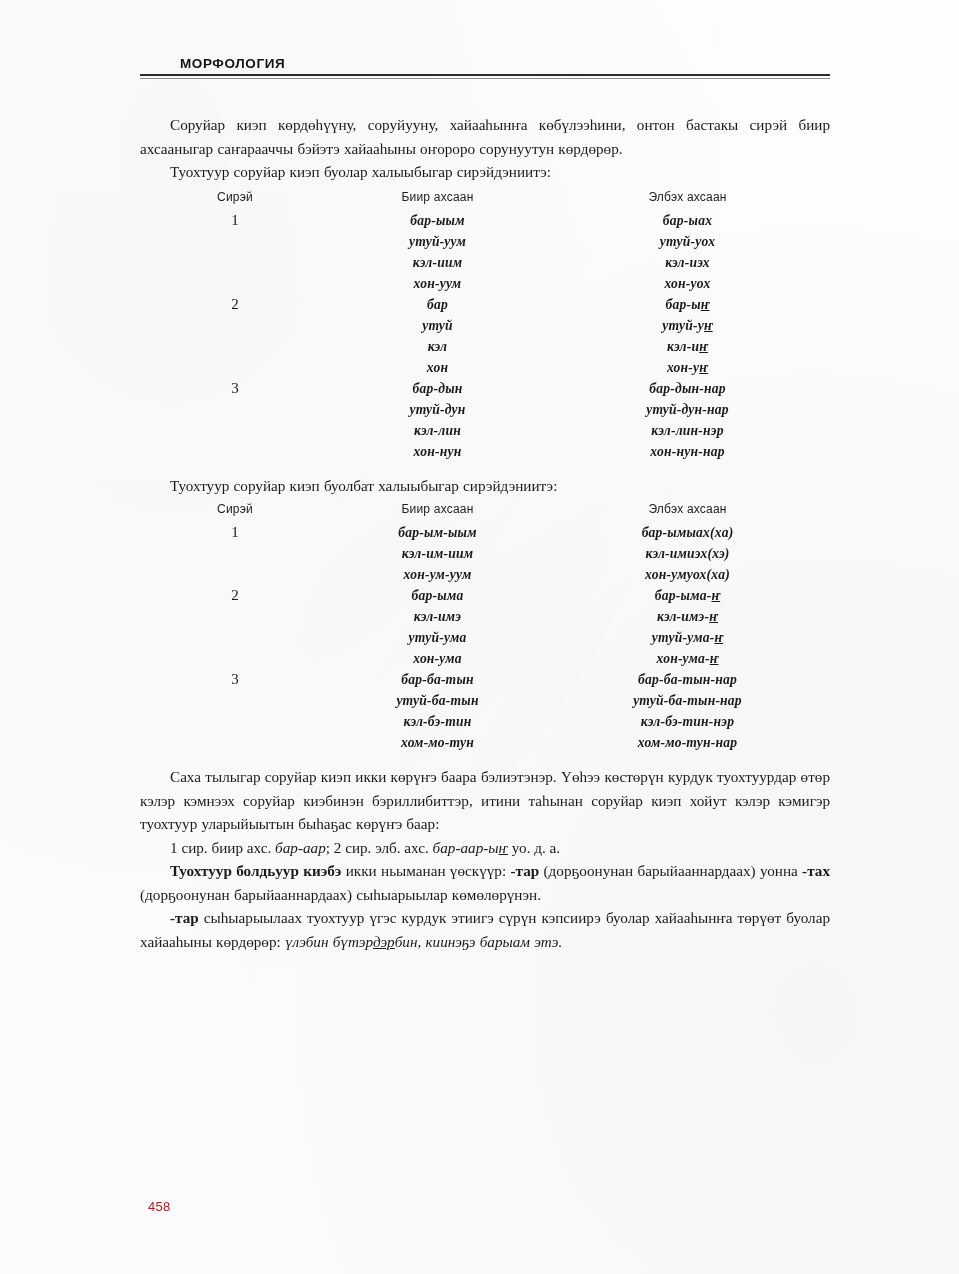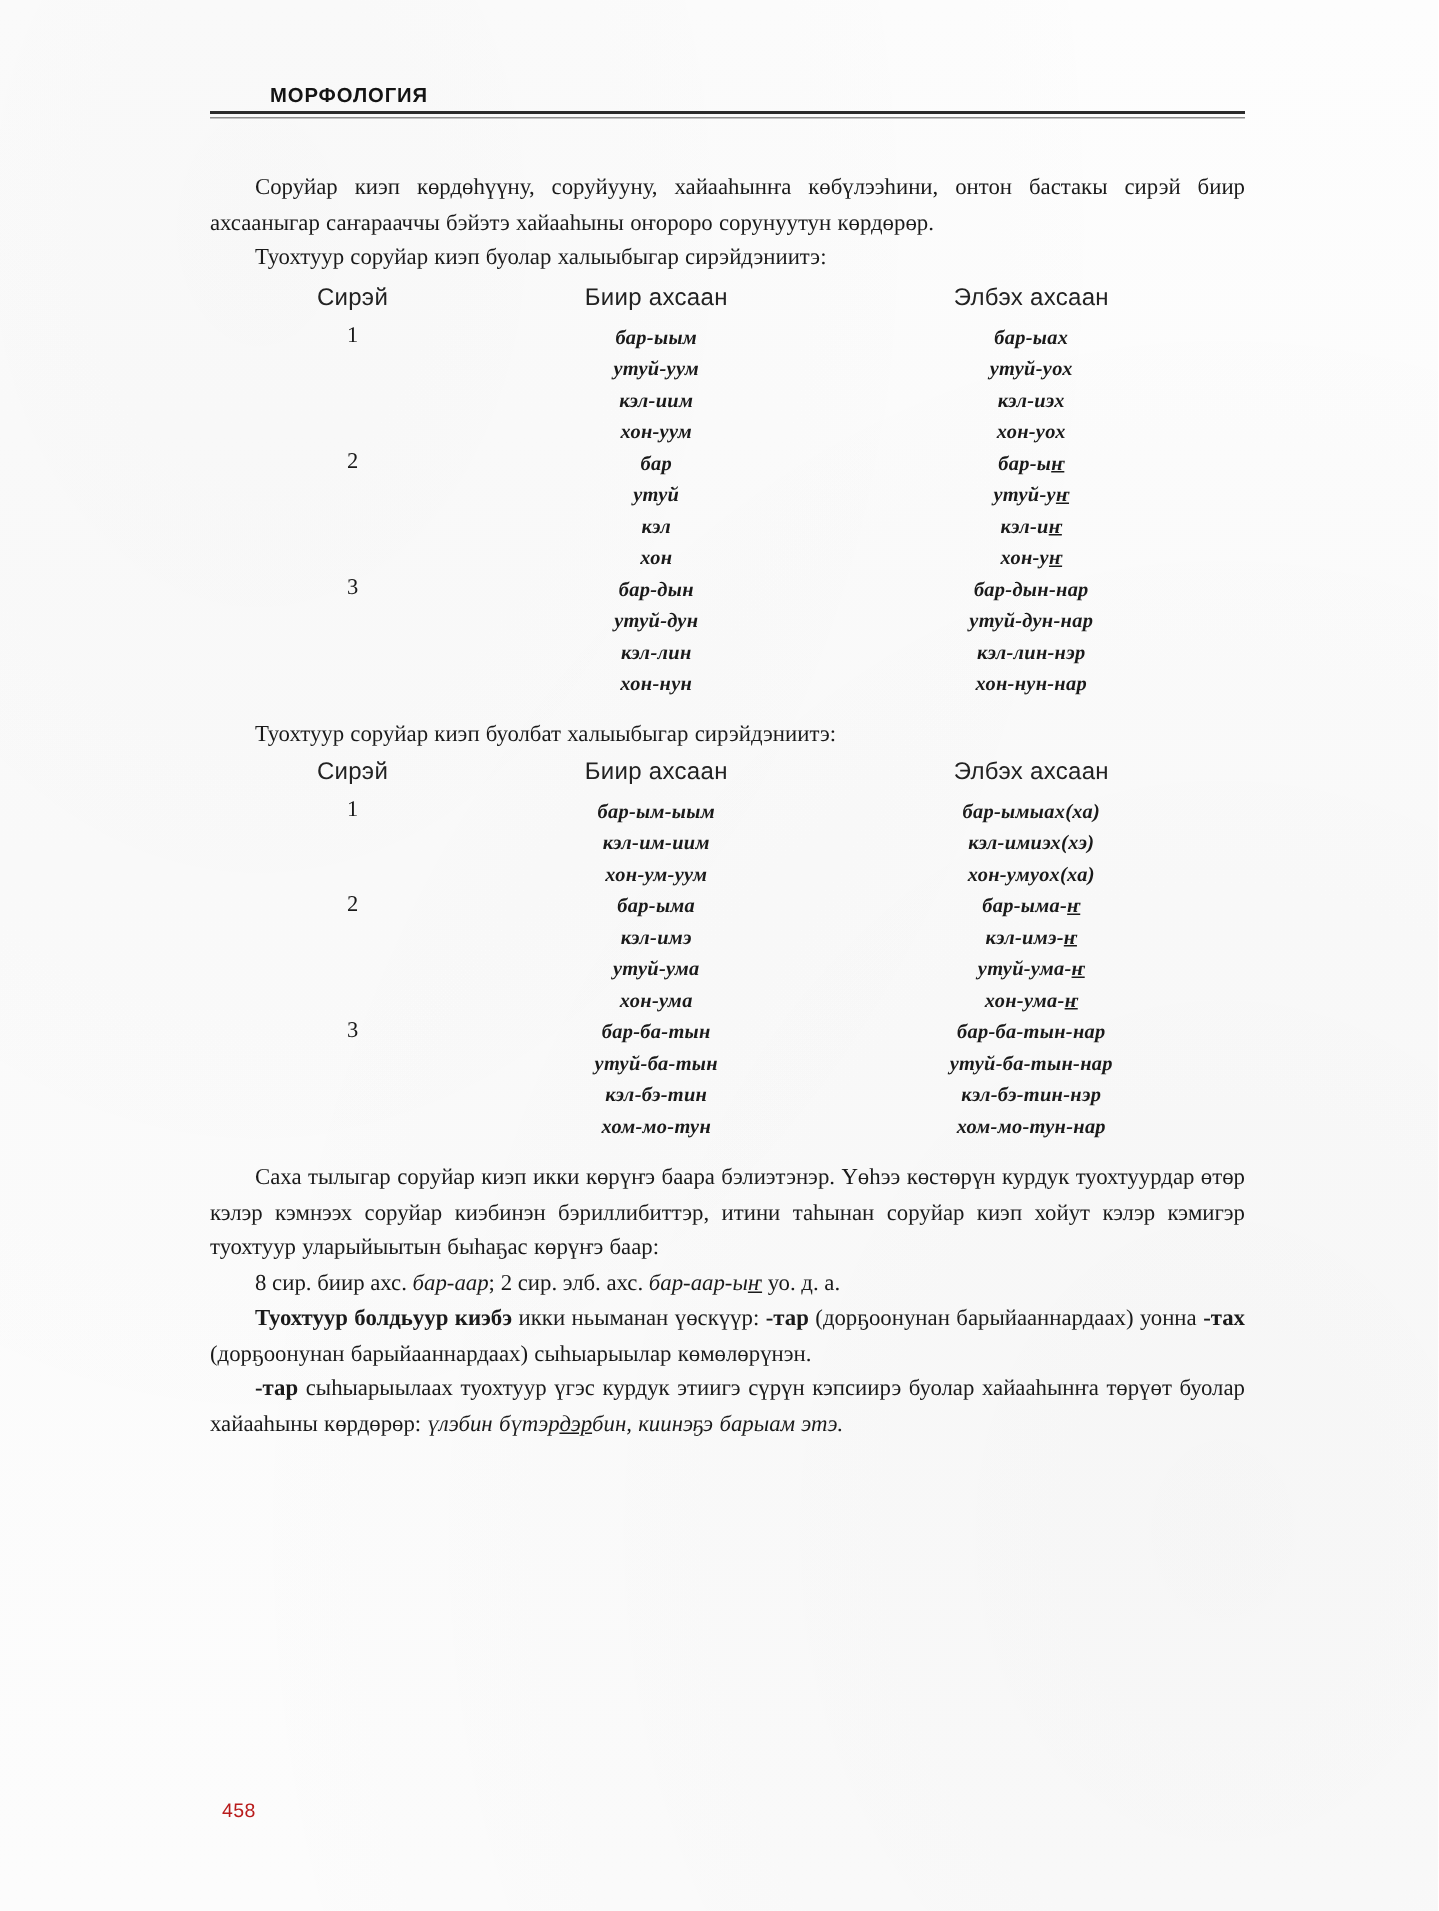--- a/index.html
+++ b/index.html
@@ -72,21 +72,21 @@
     width: 690px;
     border-collapse: collapse;
   }
   .paradigm td, .paradigm th {
     padding: 0;
     border: 0;
     vertical-align: middle;
   }
   .paradigm th {
     font-weight: normal;
-    font-size: 16px;
+    font-size: 12px;
     font-family: "Liberation Sans", "DejaVu Sans", sans-serif;
     color: #222;
     letter-spacing: 0.2px;
     padding-bottom: 6px;
     text-align: center;
     margin-top: 25px;
   }
   .col-person { width: 190px; text-align: center; }
   .col-sing   { width: 215px; text-align: center; }
   .col-plur   { width: 285px; text-align: center; }
@@ -286,21 +286,21 @@
           <td class="form">хом-мо-тун</td>
           <td class="form">хом-мо-тун-нар</td>
         </tr>
       </tbody>
     </table>
 
     <div class="gap-m"></div>
 
     <p class="body-par">Саха тылыгар соруйар киэп икки көрүҥэ баара бэлиэтэнэр. Үөһээ көстөрүн курдук туохтуурдар өтөр кэлэр кэмнээх соруйар киэбинэн бэриллибиттэр, итини таһынан соруйар киэп хойут кэлэр кэмигэр туохтуур уларыйыытын быһаҕас көрүҥэ баар:</p>
 
-    <p class="subline"><span>8 сир. биир ахс. </span><span class="ital">бар-аар</span><span>; 2 сир. элб. ахс. </span><span class="ital">бар-аар-ы<span class="ng">ҥ</span></span><span> уо. д. а.</span></p>
+    <p class="subline"><span>1 сир. биир ахс. </span><span class="ital">бар-аар</span><span>; 2 сир. элб. ахс. </span><span class="ital">бар-аар-ы<span class="ng">ҥ</span></span><span> уо. д. а.</span></p>
 
     <p class="body-par"><span class="bold">Туохтуур болдьуур киэбэ</span><span> икки ньыманан үөскүүр: </span><span class="bold">-тар</span><span> (дорҕоонунан барыйааннардаах) уонна </span><span class="bold">-тах</span><span> (дорҕоонунан барыйааннардаах) сыһыарыылар көмөлөрүнэн.</span></p>
 
     <p class="body-par"><span class="bold">-тар</span><span> сыһыарыылаах туохтуур үгэс курдук этиигэ сүрүн кэпсиирэ буолар хайааһынҥа төрүөт буолар хайааһыны көрдөрөр: </span><span class="ital">үлэбин бүтэр</span><span class="ital ul-under">дэр</span><span class="ital">бин, киинэҕэ барыам этэ.</span></p>
 
   </div>
 
   <div class="folio">458</div>
 </div>
 

